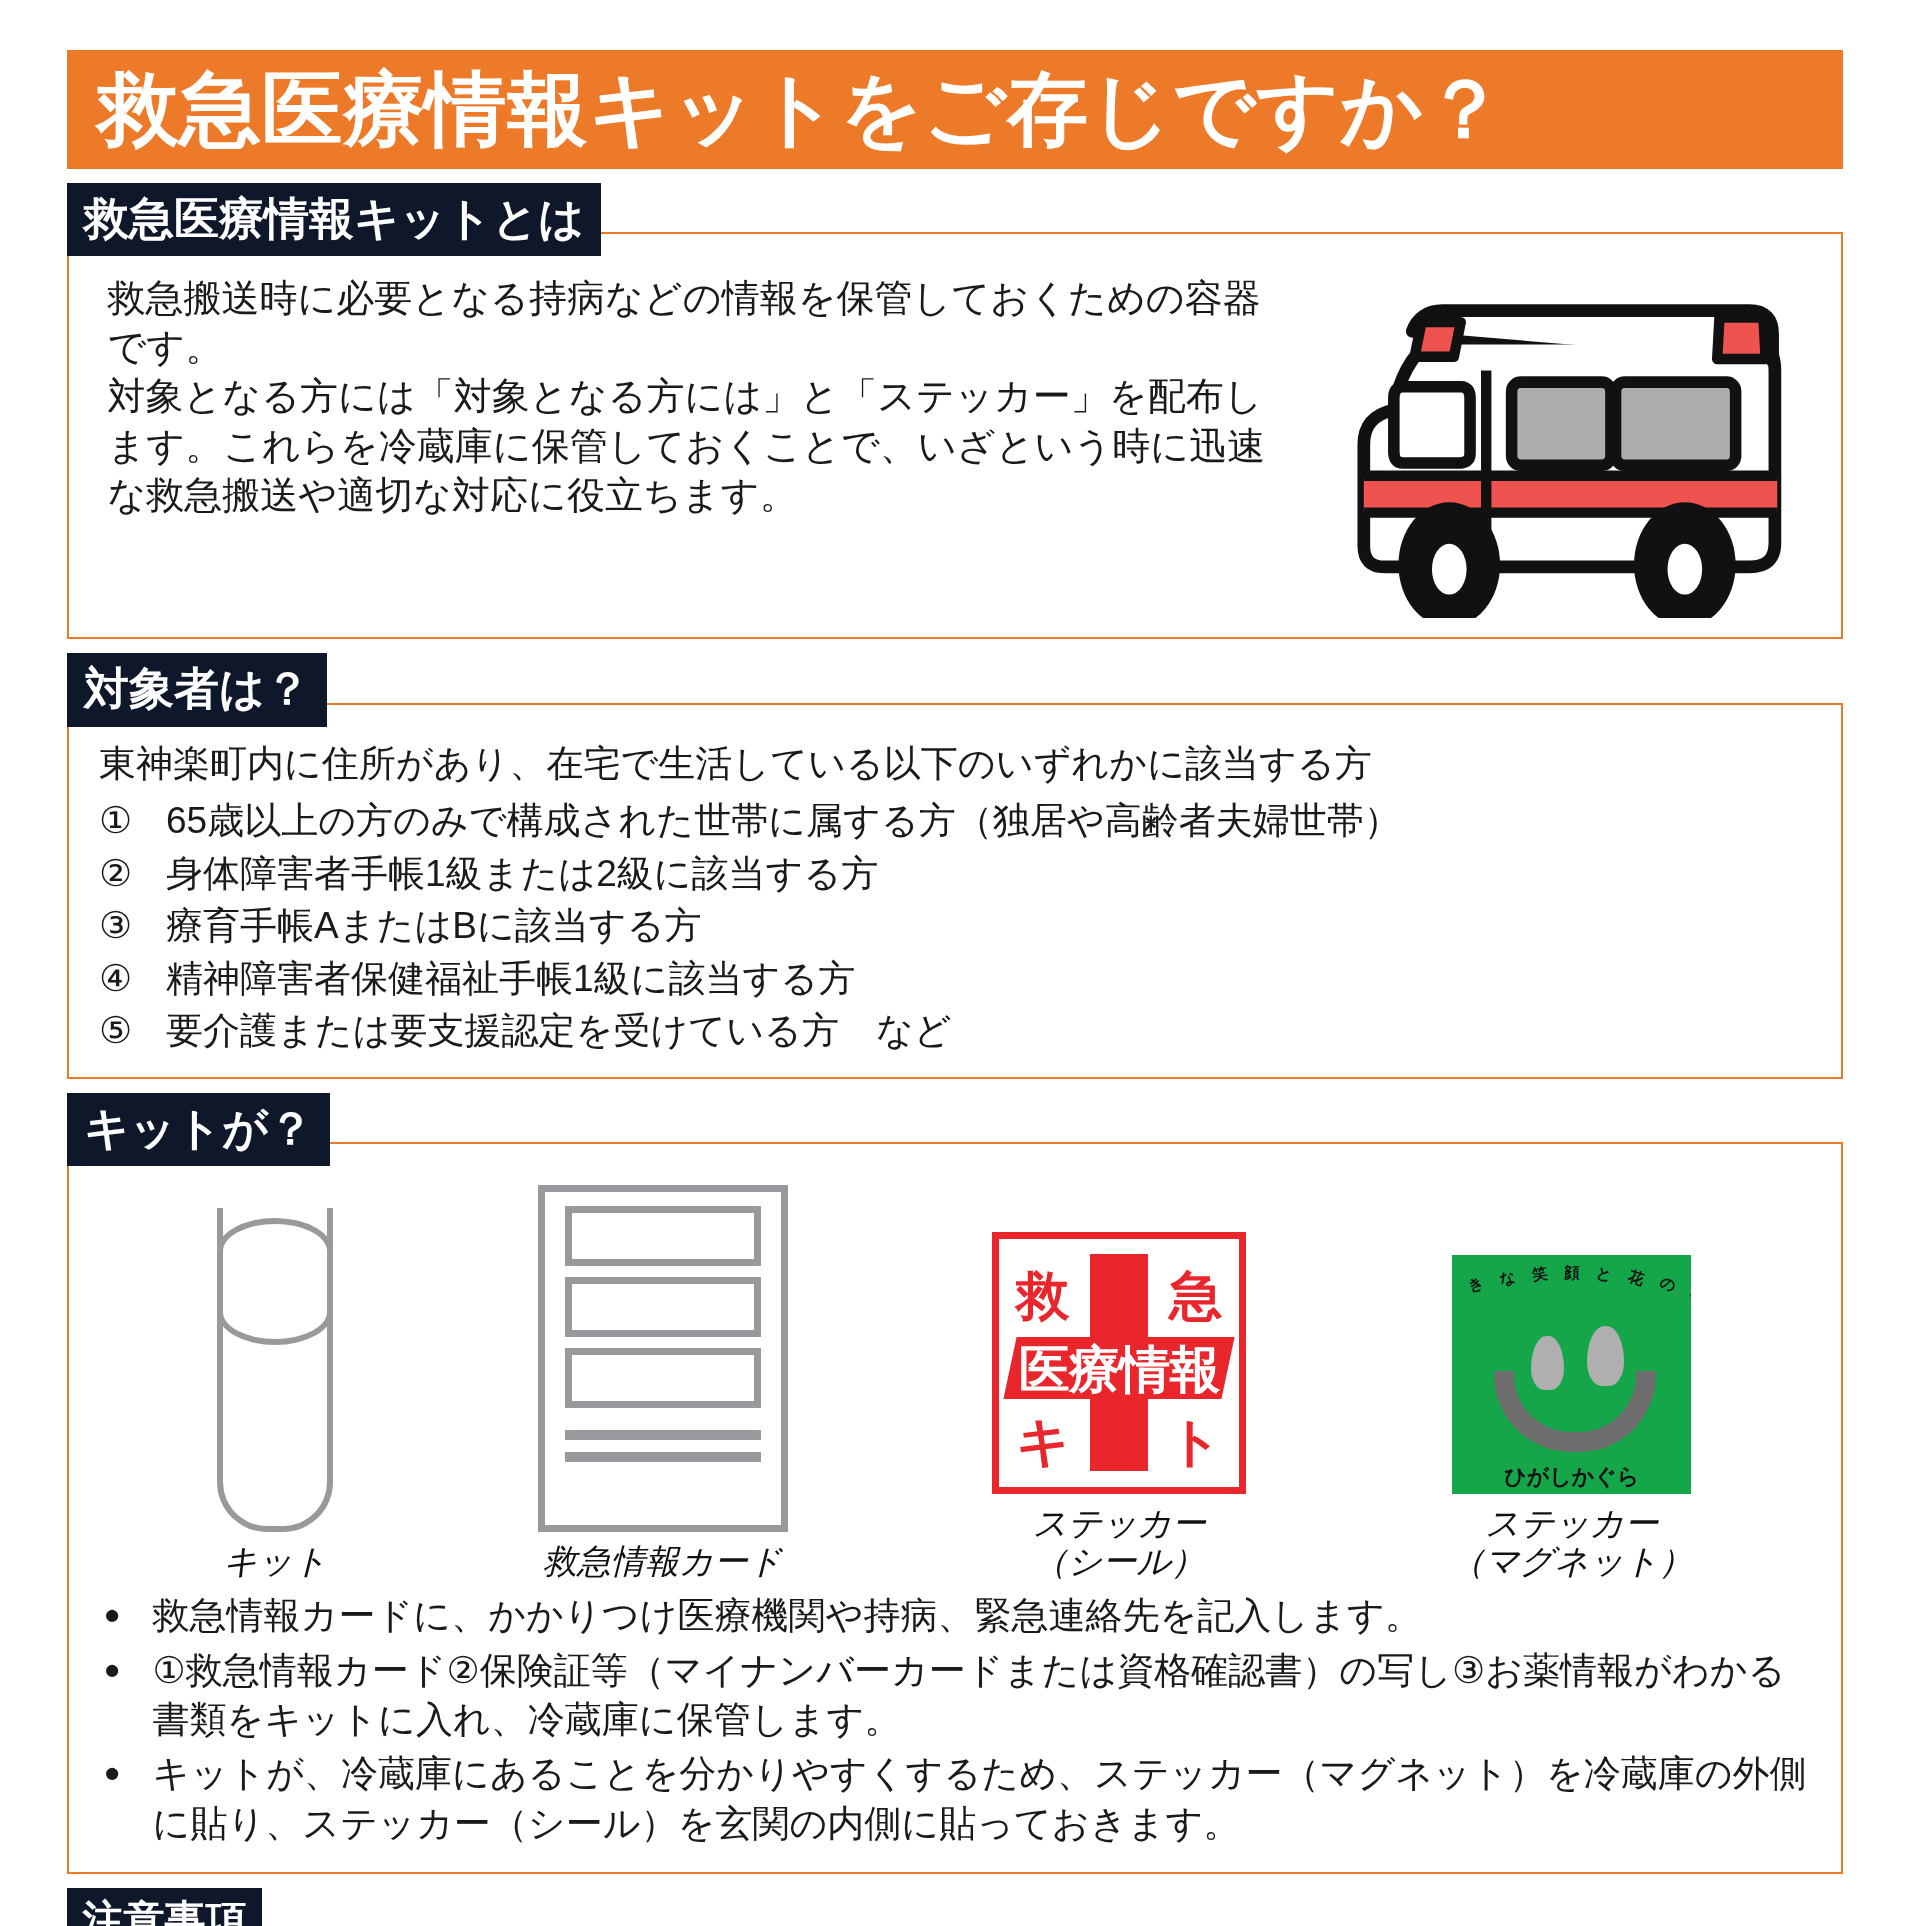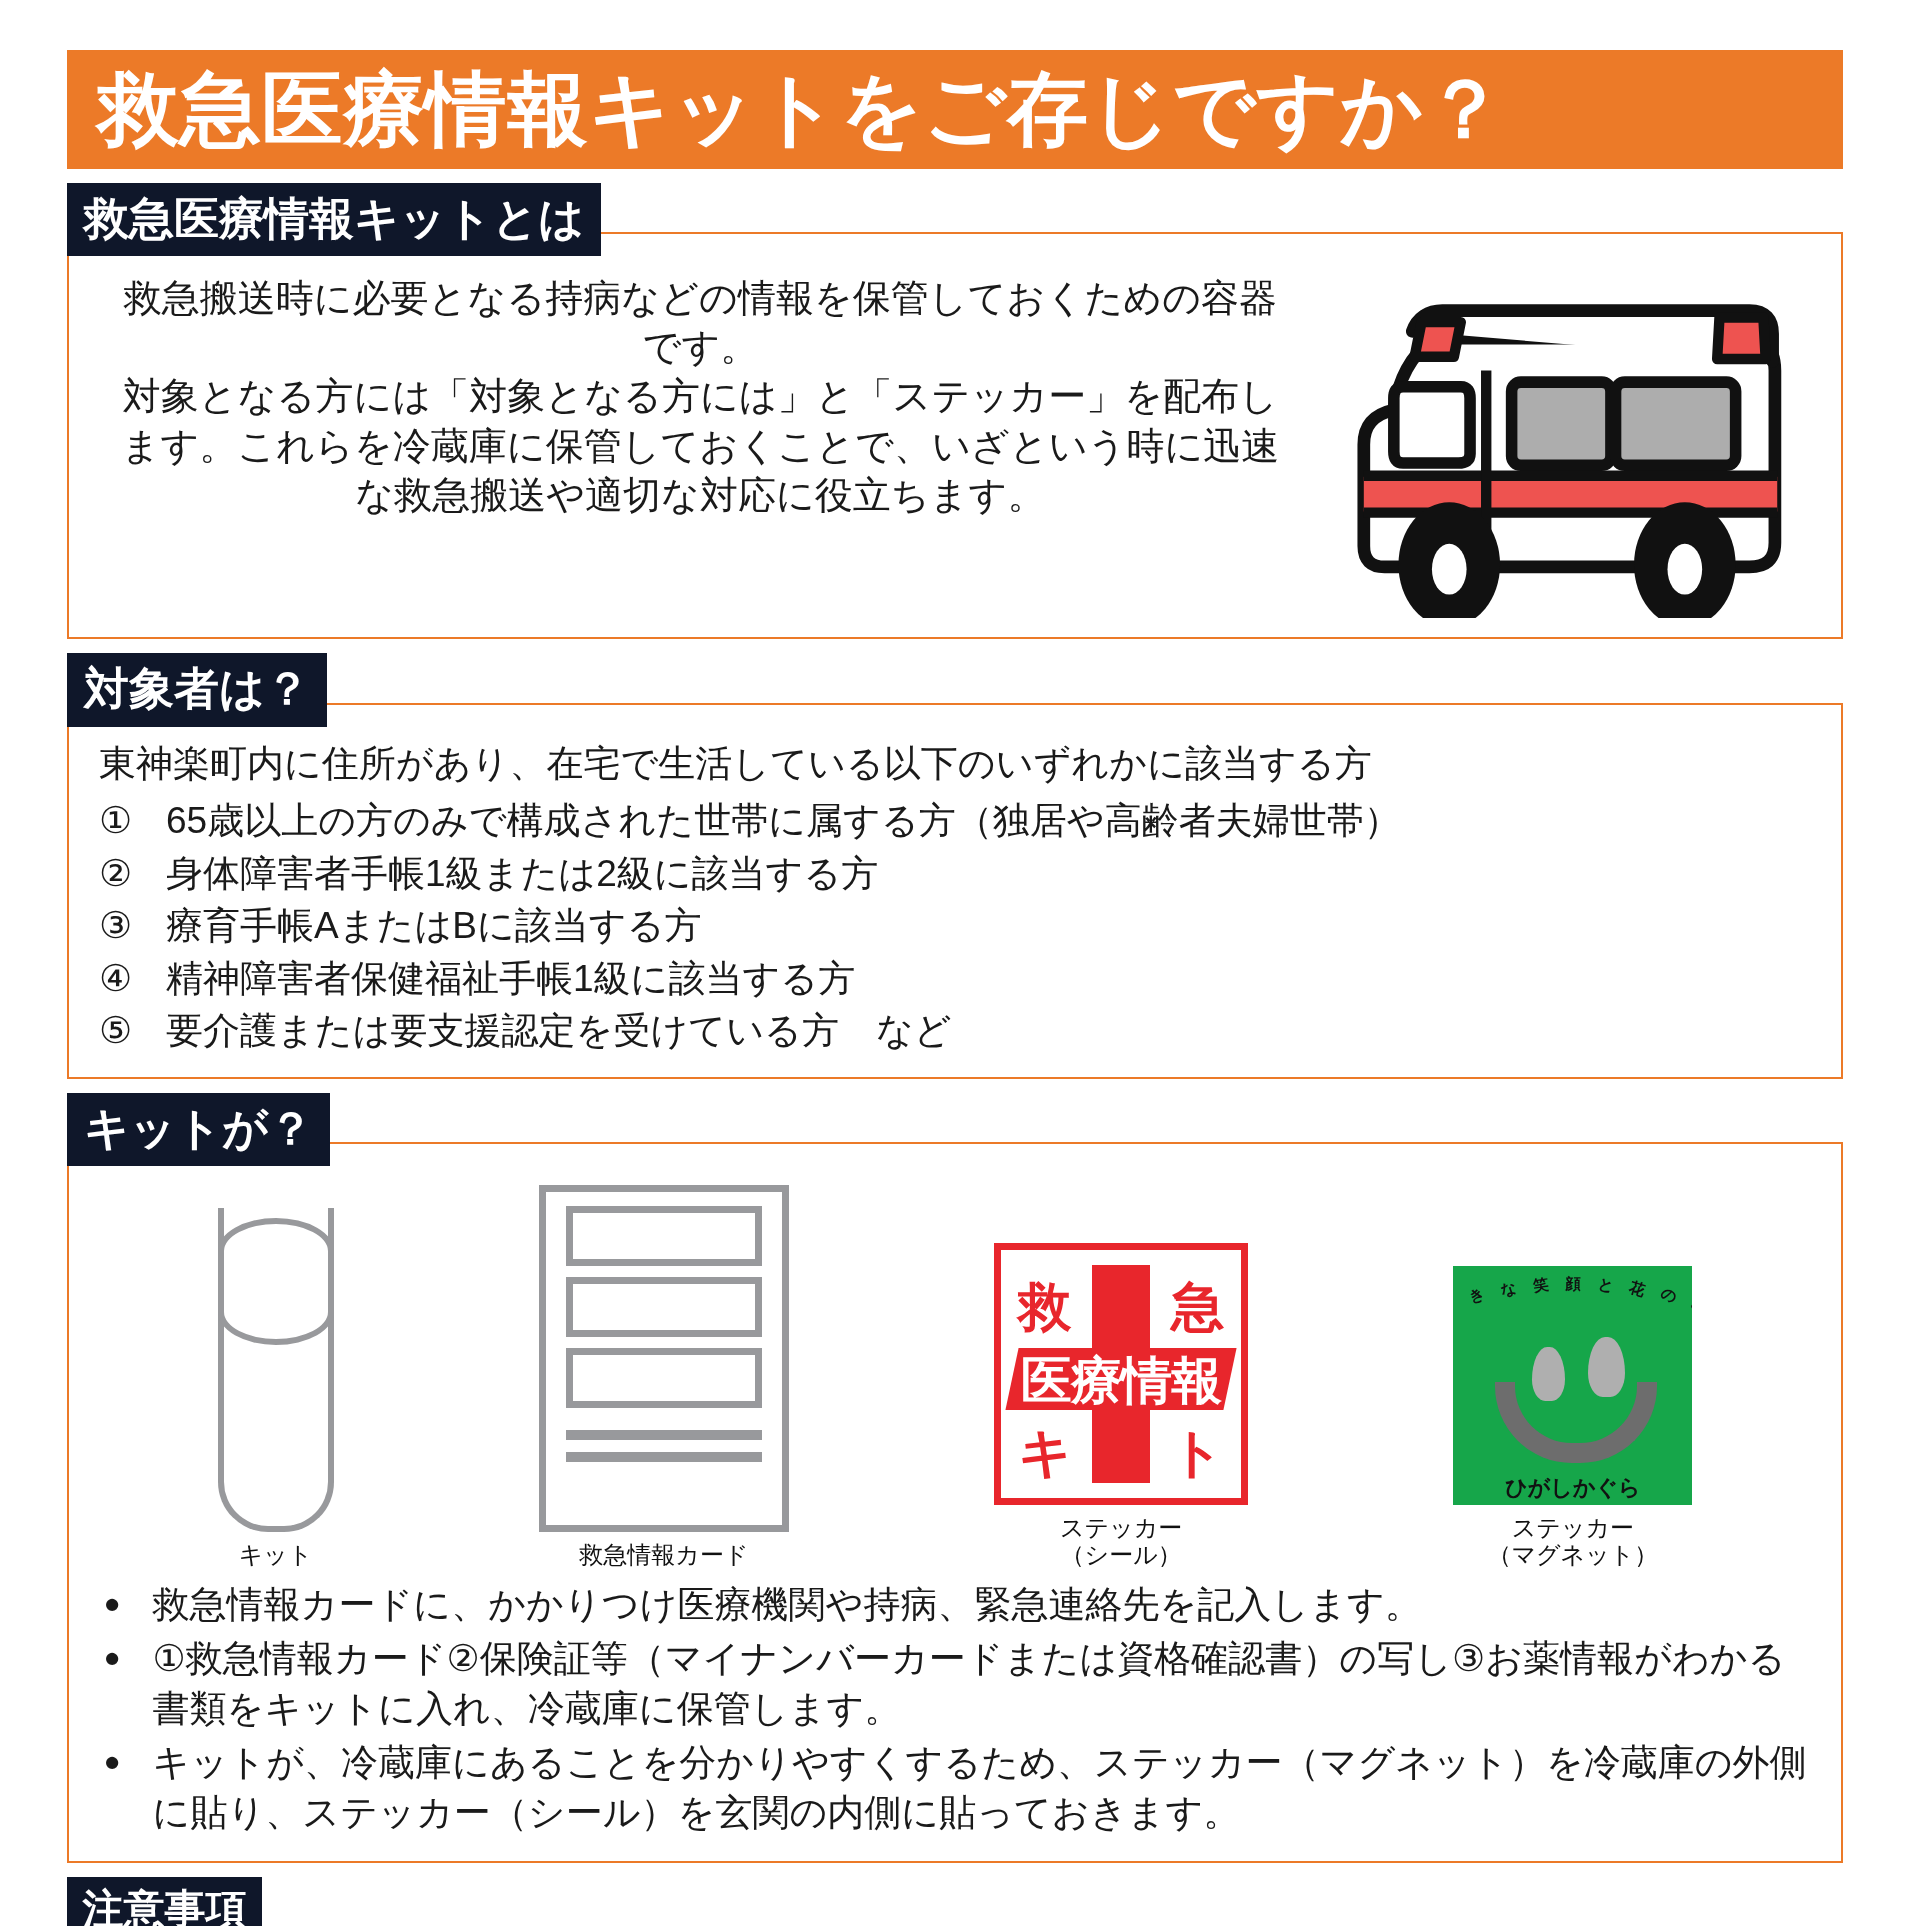--- a/index.html
+++ b/index.html
@@ -41,38 +41,38 @@
     border:2.7px solid #EC7A28;
     margin-top:-24px;
     padding:37px 23px 19px 23px;
     box-sizing:border-box;
     position:relative;z-index:1;
   }
   .sec-body.tight{padding-top:35px;}
 
   
   .s1-wrap{display:flex;align-items:flex-start;}
-  .s1-text{flex:0 0 1186px;font-size:38px;line-height:1.30;color:#1a1a1a;padding-left:15.4px;padding-top:2.3px;text-align:center;}
+  .s1-text{flex:0 0 1186px;font-size:38px;line-height:1.30;color:#1a1a1a;padding-left:15.4px;padding-top:2.3px;}
   .s1-text p{margin:0;}
   .s1-img{flex:1;display:flex;justify-content:center;align-items:flex-start;padding-top:0px;}
 
   
   .ambulance{width:485px;height:347px;}
 
   
   .s2-lead{font-size:37px;line-height:1.2;color:#1a1a1a;margin:0 0 9.2px 7px;}
   .s2-list{list-style:none;margin:0;padding:0 0 0 7px;}
   .s2-list li{display:flex;font-size:37px;line-height:1.42;color:#1a1a1a;}
   .s2-list li .num{flex:0 0 67px;}
   .s2-list li .body{flex:1;}
 
   
   .ill-row{display:flex;align-items:flex-end;justify-content:space-around;padding:5.4px 23px 0 23px;}
   .ill{display:flex;flex-direction:column;align-items:center;}
-  .ill .cap{margin-top:10px;font-size:24px;line-height:1.12;text-align:center;color:#111;font-weight:500;}
+  .ill .cap{margin-top:10px;font-size:34px;line-height:1.12;text-align:center;color:#111;font-weight:500;font-style:italic;}
 
   
   .kit{position:relative;width:116px;height:335px;}
   .kit .tube{position:absolute;left:0;top:27px;width:116px;height:308px;border:6.2px solid #98999c;border-top:none;
      border-radius:0 0 50px 50px;box-sizing:border-box;background:#fff;}
   .kit .cap{position:absolute;left:0;top:11.6px;width:116px;height:127px;border:6.2px solid #98999c;border-radius:50%/26%;
      box-sizing:border-box;background:#fff;}
   .kit .capbody{position:absolute;left:0;top:11.6px;width:116px;height:127px;box-sizing:border-box;
      border-left:6.2px solid #98999c;border-right:6.2px solid #98999c;background:transparent;}
 

